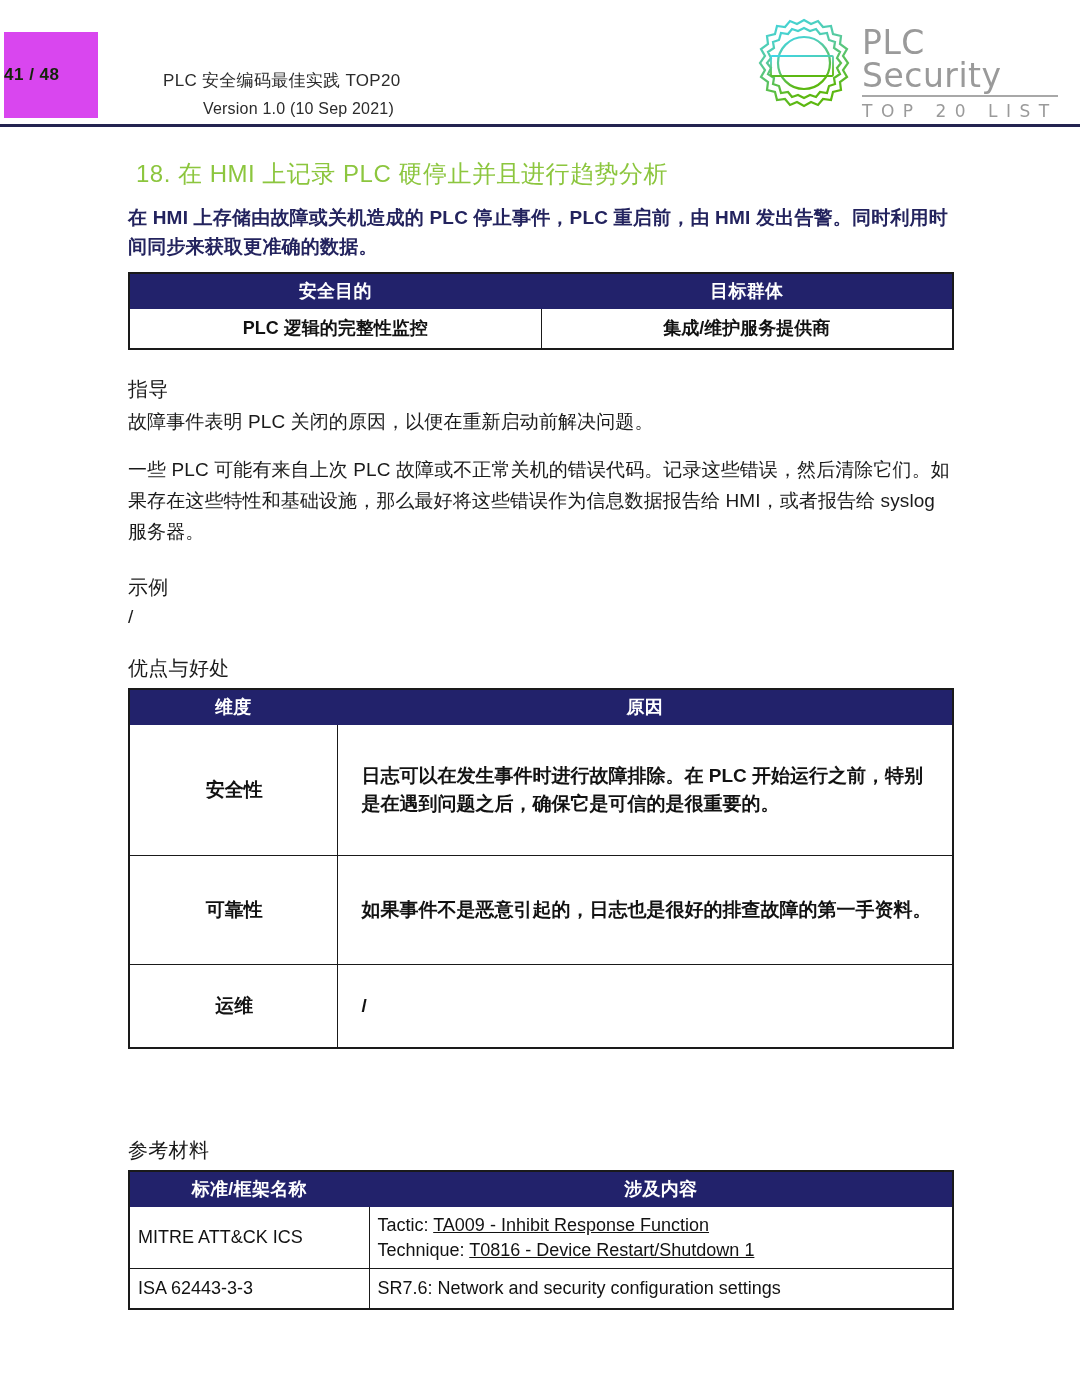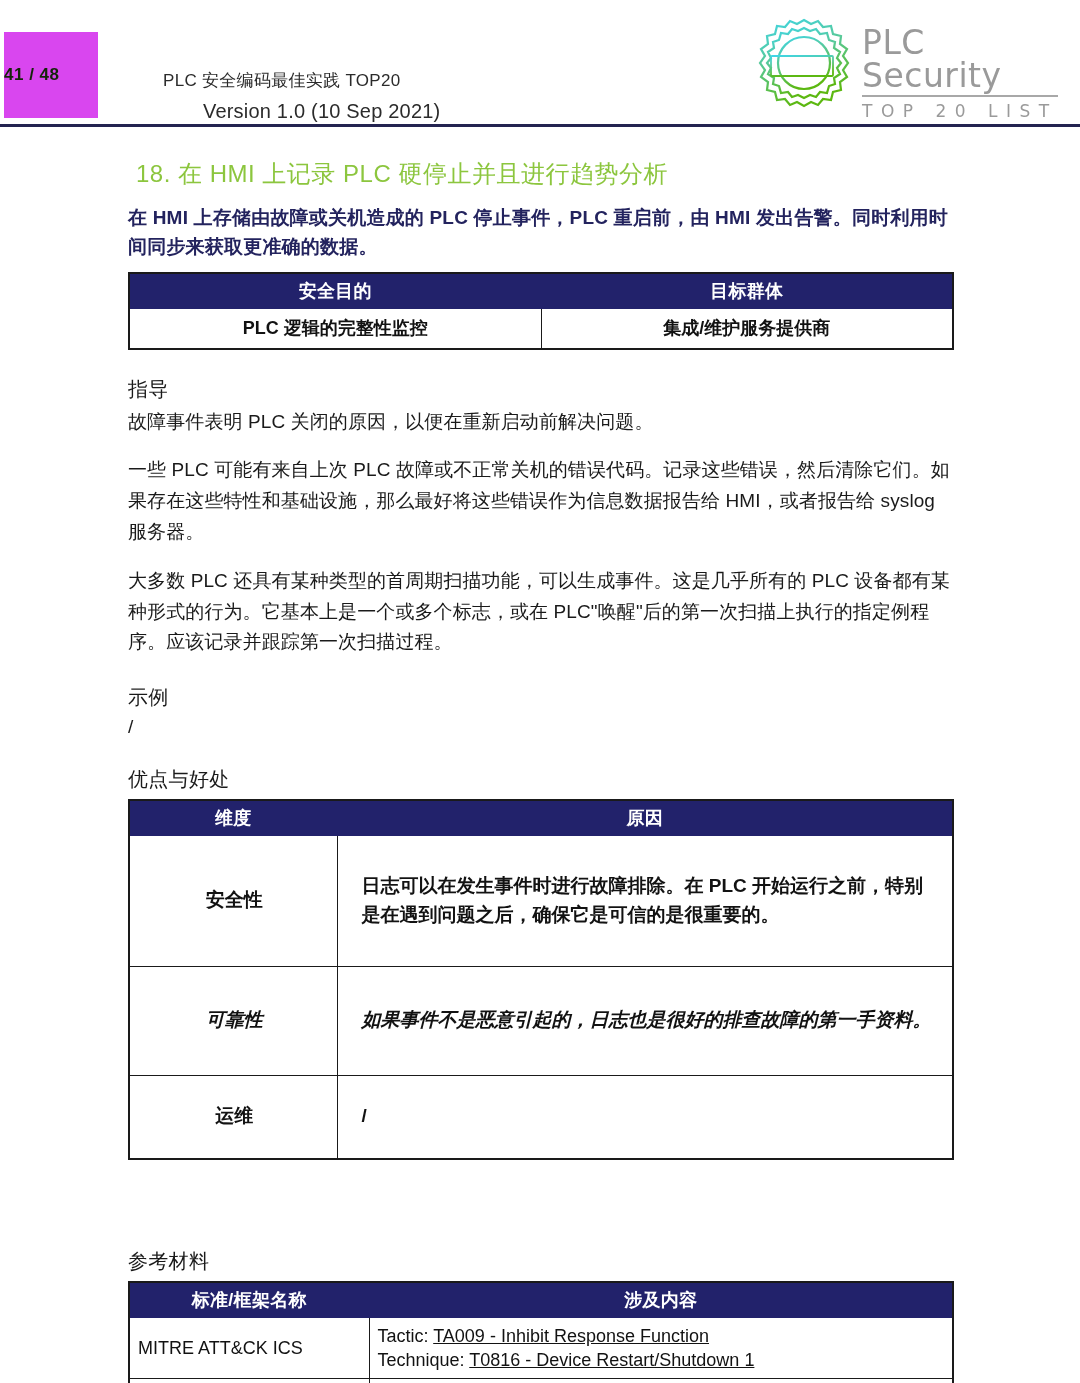--- a/index.html
+++ b/index.html
@@ -45,21 +45,21 @@
     top: 72px;
     line-height: 1.0;
     margin-left: 47px;
   }
   .header-doc-title {
     font-size: 17px;
     color: #2b2b2b;
     letter-spacing: 0.3px;
   }
   .header-version {
-    font-size: 20px;
+    font-size: 16px;
     color: #2b2b2b;
     margin-top: 12px;
     margin-left: 40px;
     letter-spacing: 0.2px;
   }
   .header-rule {
     position: absolute;
     left: 0;
     top: 124px;
     width: 1080px;
@@ -195,21 +195,21 @@
     padding-left: 10px;
     text-align: center;
   }
   .adv-table td.reason-cell {
     font-weight: bold;
     font-size: 19px;
     padding-left: 24px;
     padding-right: 10px;
   }
   .adv-row-tall td { height: 118px; }
-  .adv-row-mid td  { height: 96px; font-style: italic; }
+  .adv-row-mid td  { height: 96px; }
   .adv-row-short td{ height: 70px; }
 
   
   .ref-table { margin-top: 6px; }
   .col-ref-1 { width: 240px; }
   .col-ref-2 { width: 584px; }
   .ref-table td {
     font-size: 19px;
     padding: 3px 10px;
     font-weight: normal;
@@ -307,21 +307,20 @@
       <tr>
         <td>PLC 逻辑的完整性监控</td>
         <td>集成/维护服务提供商</td>
       </tr>
     </tbody>
   </table>
 
   <div class="sub-heading">指导</div>
   <p class="body-para">故障事件表明 PLC 关闭的原因，以便在重新启动前解决问题。</p>
   <p class="body-para">一些 PLC 可能有来自上次 PLC 故障或不正常关机的错误代码。记录这些错误，然后清除它们。如果存在这些特性和基础设施，那么最好将这些错误作为信息数据报告给 HMI，或者报告给 syslog 服务器。</p>
-  <p class="body-para">大多数 PLC 还具有某种类型的首周期扫描功能，可以生成事件。这是几乎所有的 PLC 设备都有某种形式的行为。它基本上是一个或多个标志，或在 PLC"唤醒"后的第一次扫描上执行的指定例程序。应该记录并跟踪第一次扫描过程。</p>
 
   <div class="sub-heading">示例</div>
   <div class="slash-line">/</div>
 
   <div class="sub-heading">优点与好处</div>
   <table class="doc-table adv-table">
     <colgroup>
         <col class="col-adv-1">
         <col class="col-adv-2">
       </colgroup>

